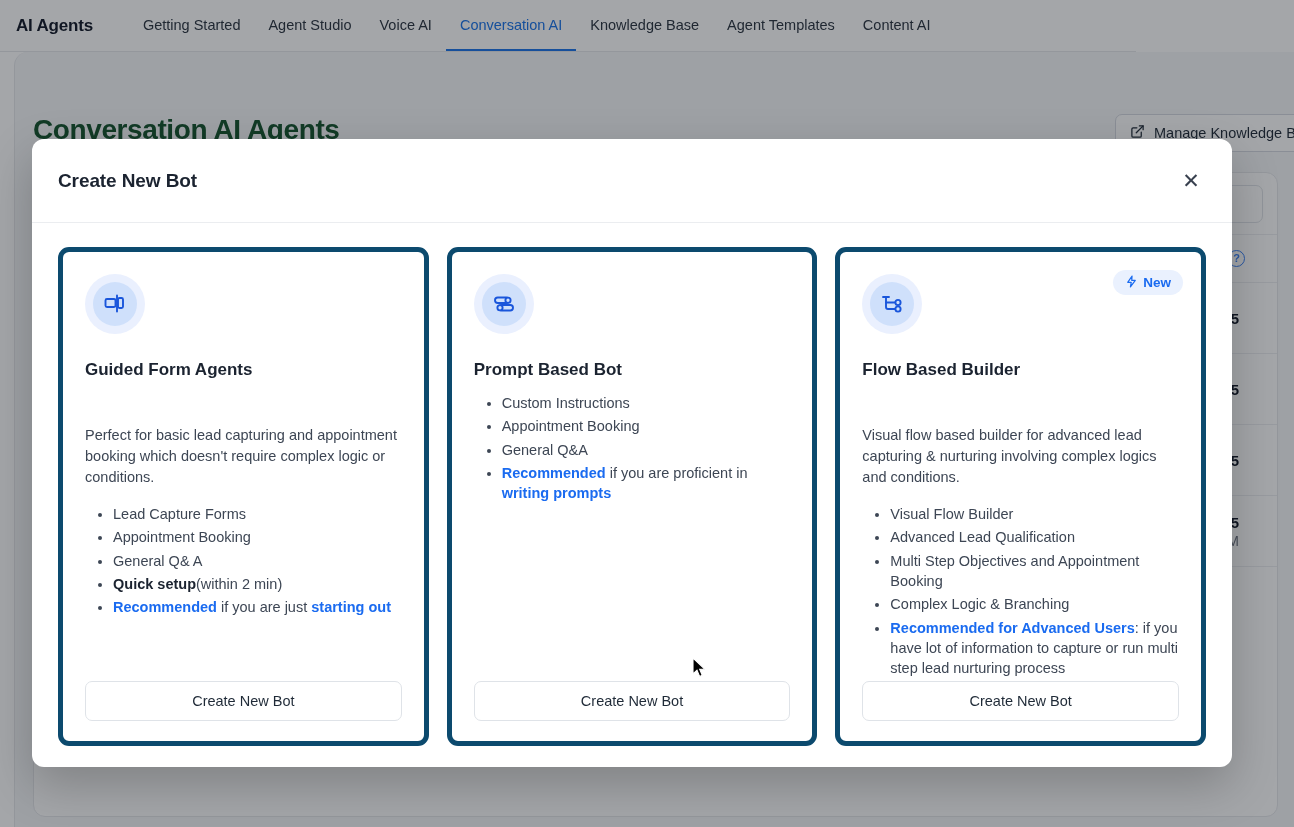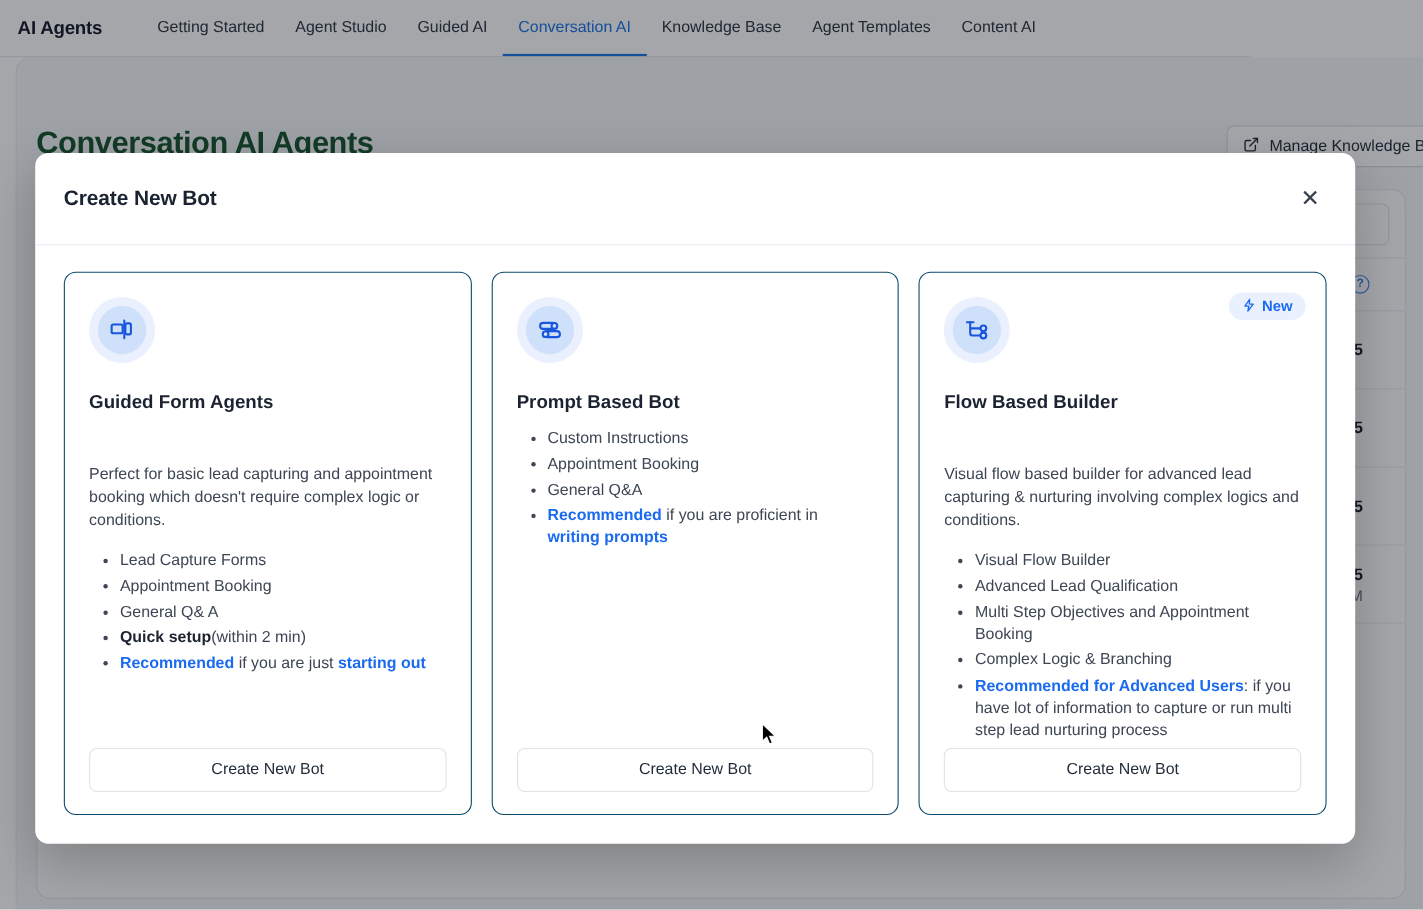--- a/index.html
+++ b/index.html
@@ -114,21 +114,21 @@
   .modal-title { font-size: 19px; font-weight: 700; color: #1b2330; letter-spacing: -0.1px; }
   .modal-close {
     margin-left: auto; width: 30px; height: 30px; display: flex;
     align-items: center; justify-content: center; color: #39414f;
     font-size: 21px; line-height: 1; cursor: pointer;
   }
   .modal-body {
     flex: 1; padding: 24px 26px 26px 26px; display: flex; gap: 18px;
   }
   .card {
-    flex: 1; border: 1px solid #0c4a6e; border-radius: 11px;
+    flex: 1; border: 5px solid #0c4a6e; border-radius: 11px;
     padding: 22px 22px 20px 22px; display: flex; flex-direction: column;
     position: relative; background: #fff;
   }
   .card-icon-wrap {
     width: 60px; height: 60px; border-radius: 50%;
     background: #eaf0fe; display: flex; align-items: center; justify-content: center;
     margin-bottom: 26px;
   }
   .card-icon-inner {
     width: 44px; height: 44px; border-radius: 50%;
@@ -168,21 +168,21 @@
 <body>
 
 <div id="root">
 
   <div class="page-bg">
 
     <div class="topnav">
       <div class="brand">AI Agents</div>
       <div class="navitem">Getting Started</div>
       <div class="navitem">Agent Studio</div>
-      <div class="navitem">Guided AI</div>
+      <div class="navitem">Voice AI</div>
       <div class="navitem active">Conversation AI</div>
       <div class="navitem">Knowledge Base</div>
       <div class="navitem">Agent Templates</div>
       <div class="navitem">Content AI</div>
     </div>
 
     <div class="content-area">
 
       <div class="page-title">Conversation AI Agents</div>
 

